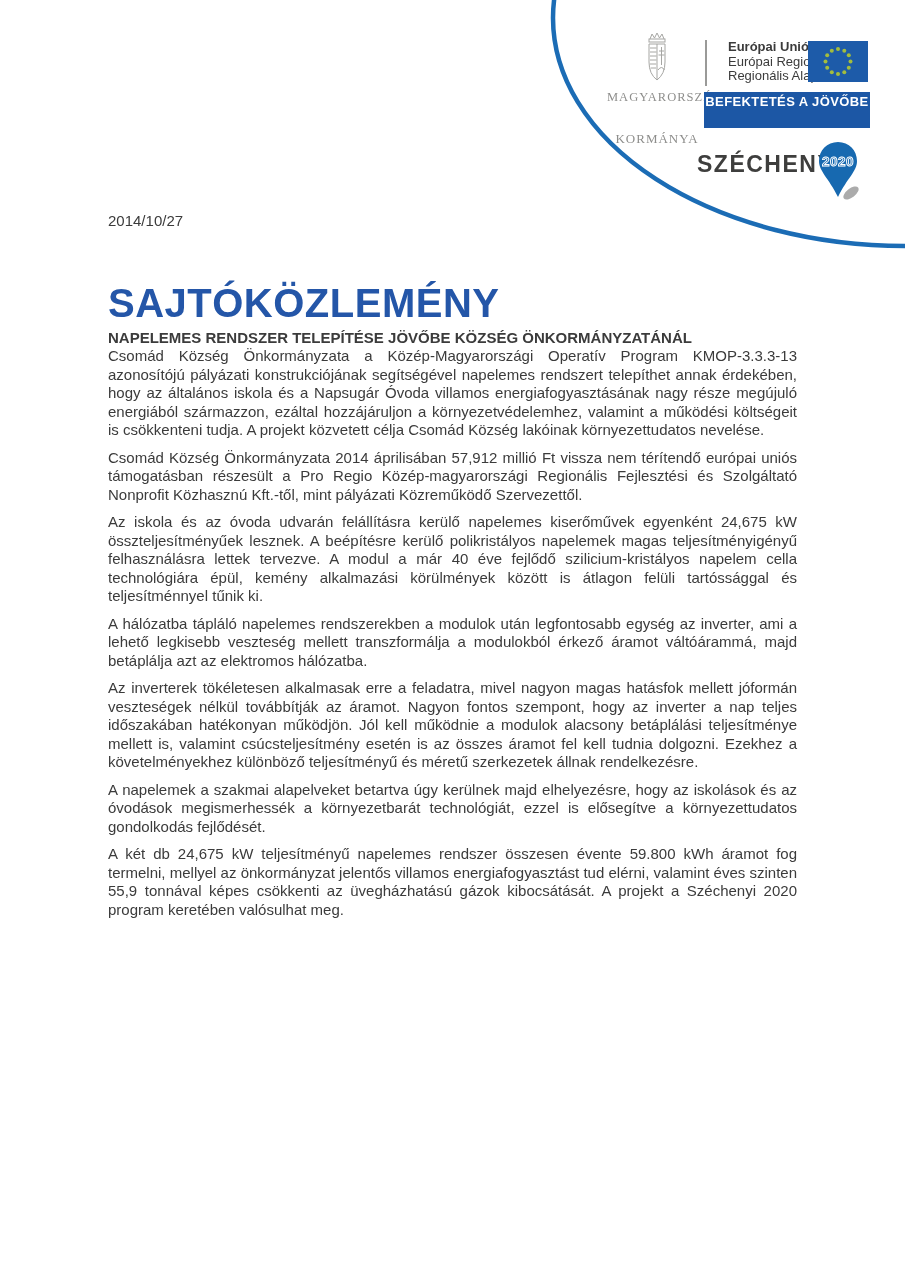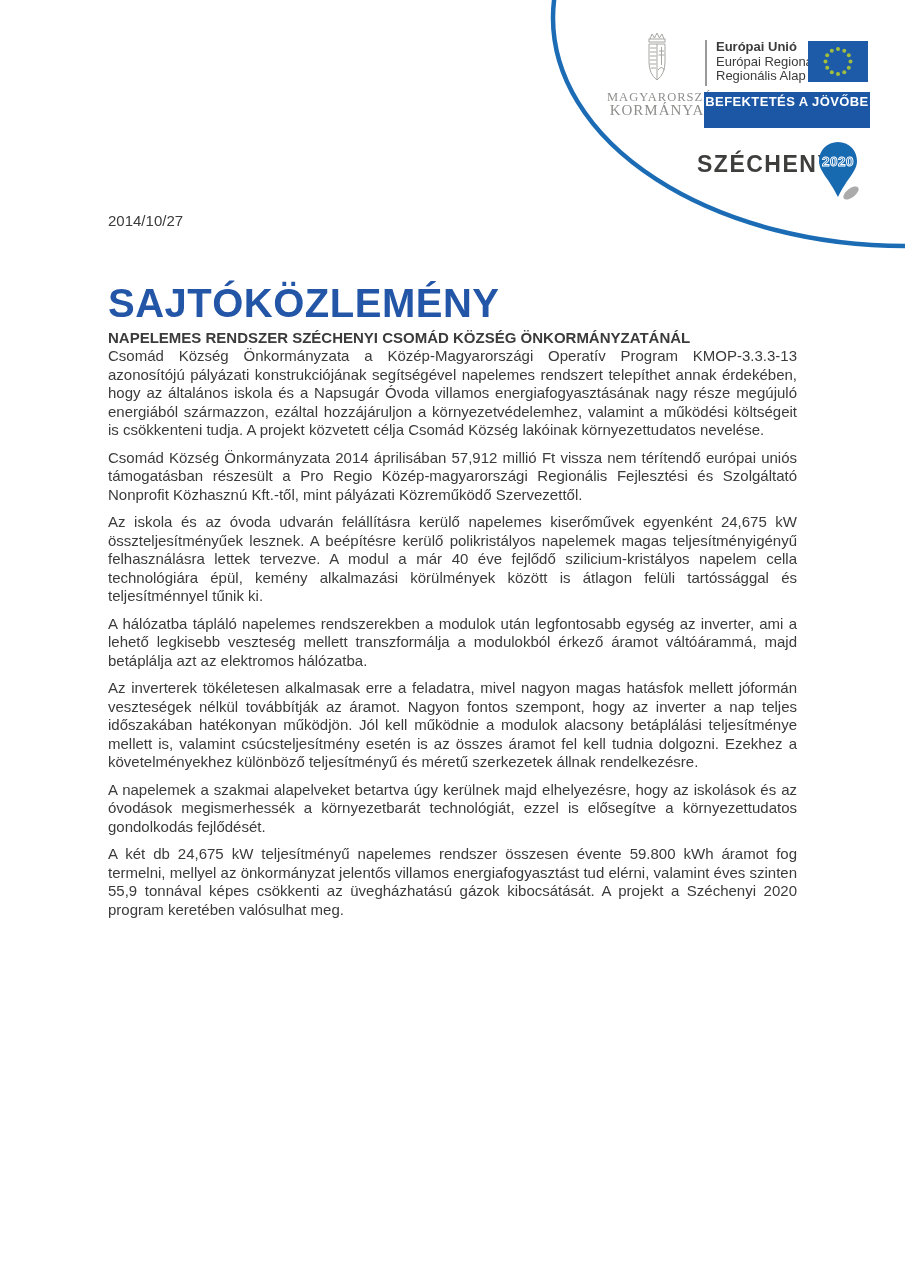--- a/index.html
+++ b/index.html
@@ -8,24 +8,24 @@
     font-family:"Liberation Sans", sans-serif;overflow:hidden;
     -webkit-font-smoothing:antialiased;
   }
   
   .arc-svg{position:absolute;top:0;left:0;width:905px;height:320px;pointer-events:none;}
   
   .gov-logo{position:absolute;left:607px;top:30px;width:100px;text-align:center;color:#8e8e8c;}
   .gov-crest{display:block;margin:0 auto 3px auto;}
   .gov-line{font-family:"Liberation Serif", serif;letter-spacing:1px;line-height:13px;}
   .gov-line1{font-size:12.5px;}
-  .gov-line2{font-size:15px;}
+  .gov-line2{font-size:13px;margin-top:28px;}
   .eu-text{
     position:absolute;left:705px;top:40px;height:46px;
-    border-left:2px solid #9a9a98;padding-left:9px;color:#3b3b3b;
+    border-left:2px solid #9a9a98;padding-left:21px;color:#3b3b3b;
   }
   .eu-line{font-size:13px;line-height:14.5px;white-space:nowrap;}
   .eu-line1{font-weight:bold;}
   .eu-flag{position:absolute;left:808px;top:41px;display:block;}
   .banner{
     position:absolute;left:704px;top:92px;width:166px;height:36px;
     background:#1c57a5;color:#ffffff;font-weight:bold;font-size:13px;
     text-align:center;line-height:20px;letter-spacing:0.4px;white-space:nowrap;
   }
   .szechenyi-wordmark{
@@ -107,21 +107,21 @@
 <div class="szechenyi-wordmark">SZÉCHENYI</div>
 <svg class="szechenyi-pin" width="48" height="62" viewBox="0 0 48 62" aria-hidden="true">
   <ellipse cx="34" cy="53" rx="9" ry="4.5" transform="rotate(-38 34 53)" fill="#ababab"></ellipse>
   <path d="M21,2 C32,2 40,10.5 40,21 C40,31.5 30.5,37.5 21,57 C11.5,37.5 2,31.5 2,21 C2,10.5 10,2 21,2 Z" fill="#1769B0"></path>
   <text x="21" y="26" text-anchor="middle" font-family="Liberation Sans, sans-serif" font-size="13.5" font-weight="bold" letter-spacing="0.5" fill="none" stroke="#ffffff" stroke-width="0.9">2020</text>
 </svg>
 
 <div class="content">
   <div class="doc-date">2014/10/27</div>
   <div class="doc-title">SAJTÓKÖZLEMÉNY</div>
-  <div class="doc-headline">NAPELEMES RENDSZER SZÉCHENYI CSOMÁD KÖZSÉG ÖNKORMÁNYZATÁNÁL</div>
+  <div class="doc-headline">NAPELEMES RENDSZER TELEPÍTÉSE JÖVŐBE KÖZSÉG ÖNKORMÁNYZATÁNÁL</div>
   <div class="doc-paragraphs">
     <p>Csomád Község Önkormányzata a Közép-Magyarországi Operatív Program KMOP-3.3.3-13 azonosítójú pályázati konstrukciójának segítségével napelemes rendszert telepíthet annak érdekében, hogy az általános iskola és a Napsugár Óvoda villamos energiafogyasztásának nagy része megújuló energiából származzon, ezáltal hozzájáruljon a környezetvédelemhez, valamint a működési költségeit is csökkenteni tudja. A projekt közvetett célja Csomád Község lakóinak környezettudatos nevelése.</p>
     <p>Csomád Község Önkormányzata 2014 áprilisában 57,912 millió Ft vissza nem térítendő európai uniós támogatásban részesült a Pro Regio Közép-magyarországi Regionális Fejlesztési és Szolgáltató Nonprofit Közhasznú Kft.-től, mint pályázati Közreműködő Szervezettől.</p>
     <p>Az iskola és az óvoda udvarán felállításra kerülő napelemes kiserőművek egyenként 24,675 kW összteljesítményűek lesznek. A beépítésre kerülő polikristályos napelemek magas teljesítményigényű felhasználásra lettek tervezve. A modul a már 40 éve fejlődő szilicium-kristályos napelem cella technológiára épül, kemény alkalmazási körülmények között is átlagon felüli tartóssággal és teljesítménnyel tűnik ki.</p>
     <p>A hálózatba tápláló napelemes rendszerekben a modulok után legfontosabb egység az inverter, ami a lehető legkisebb veszteség mellett transzformálja a modulokból érkező áramot váltóárammá, majd betáplálja azt az elektromos hálózatba.</p>
     <p>Az inverterek tökéletesen alkalmasak erre a feladatra, mivel nagyon magas hatásfok mellett jóformán veszteségek nélkül továbbítják az áramot. Nagyon fontos szempont, hogy az inverter a nap teljes időszakában hatékonyan működjön. Jól kell működnie a modulok alacsony betáplálási teljesítménye mellett is, valamint csúcsteljesítmény esetén is az összes áramot fel kell tudnia dolgozni. Ezekhez a követelményekhez különböző teljesítményű és méretű szerkezetek állnak rendelkezésre.</p>
     <p>A napelemek a szakmai alapelveket betartva úgy kerülnek majd elhelyezésre, hogy az iskolások és az óvodások megismerhessék a környezetbarát technológiát, ezzel is elősegítve a környezettudatos gondolkodás fejlődését.</p>
     <p>A két db 24,675 kW teljesítményű napelemes rendszer összesen évente 59.800 kWh áramot fog termelni, mellyel az önkormányzat jelentős villamos energiafogyasztást tud elérni, valamint éves szinten 55,9 tonnával képes csökkenti az üvegházhatású gázok kibocsátását. A projekt a Széchenyi 2020 program keretében valósulhat meg.</p>
   </div>
 </div>

